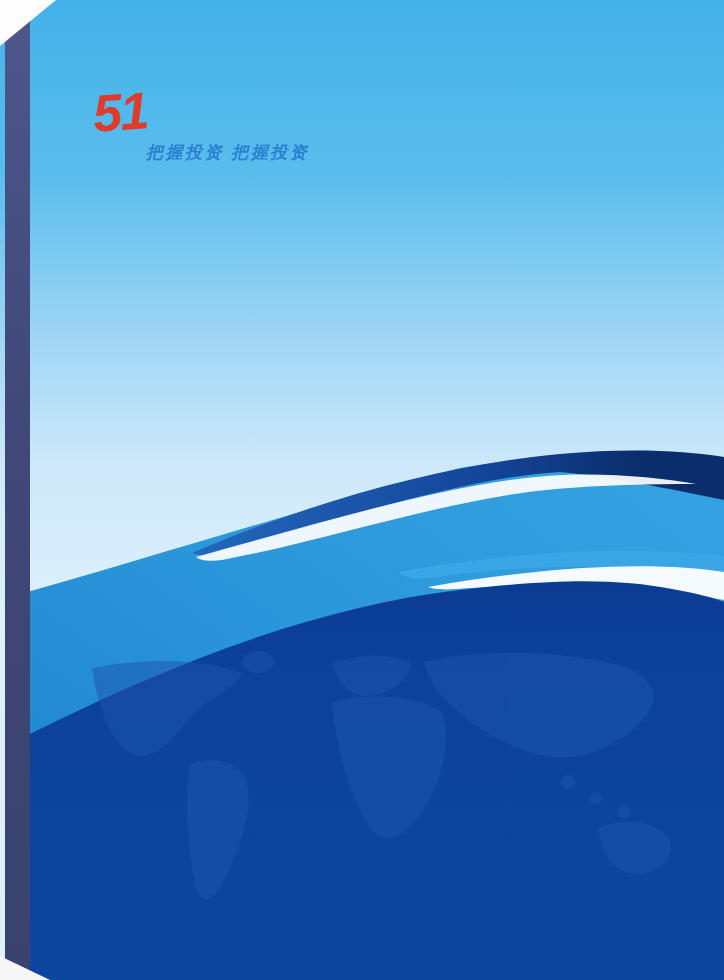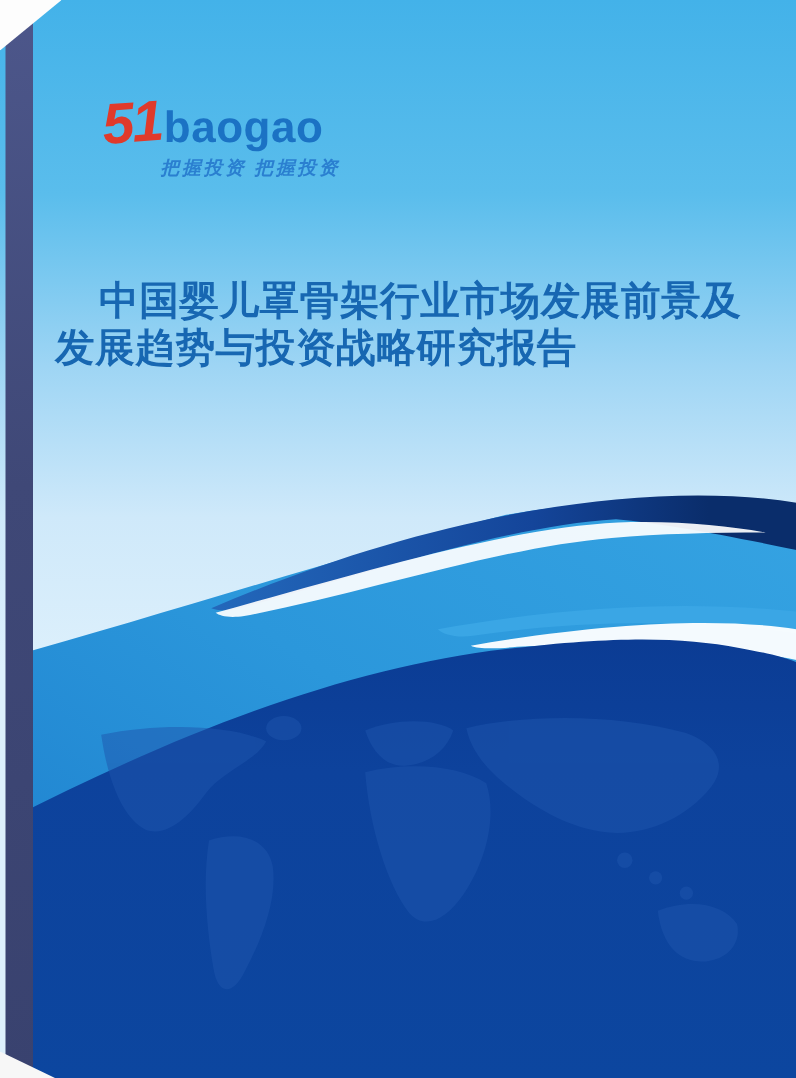--- a/index.html
+++ b/index.html
@@ -135,22 +135,17 @@
                C 620,876 602,862 598,828 Z"></path>
     </g>
   </svg>
 
   <div class="spine"></div>
   <div class="fold-top"></div>
   <div class="fold-bottom"></div>
 
   <div class="brand">
     <span class="logo-mark">51</span>
-    <span class="logo-word">baogao</span>
   </div>
   <div class="tagline">把握投资 把握投资</div>
 
-  <div class="title">
-    <div class="l1">中国婴儿罩骨架行业市场发展前景及</div>
-    <div class="l2">发展趋势与投资战略研究报告</div>
-  </div>
 
 </div>
 
 </body></html>

